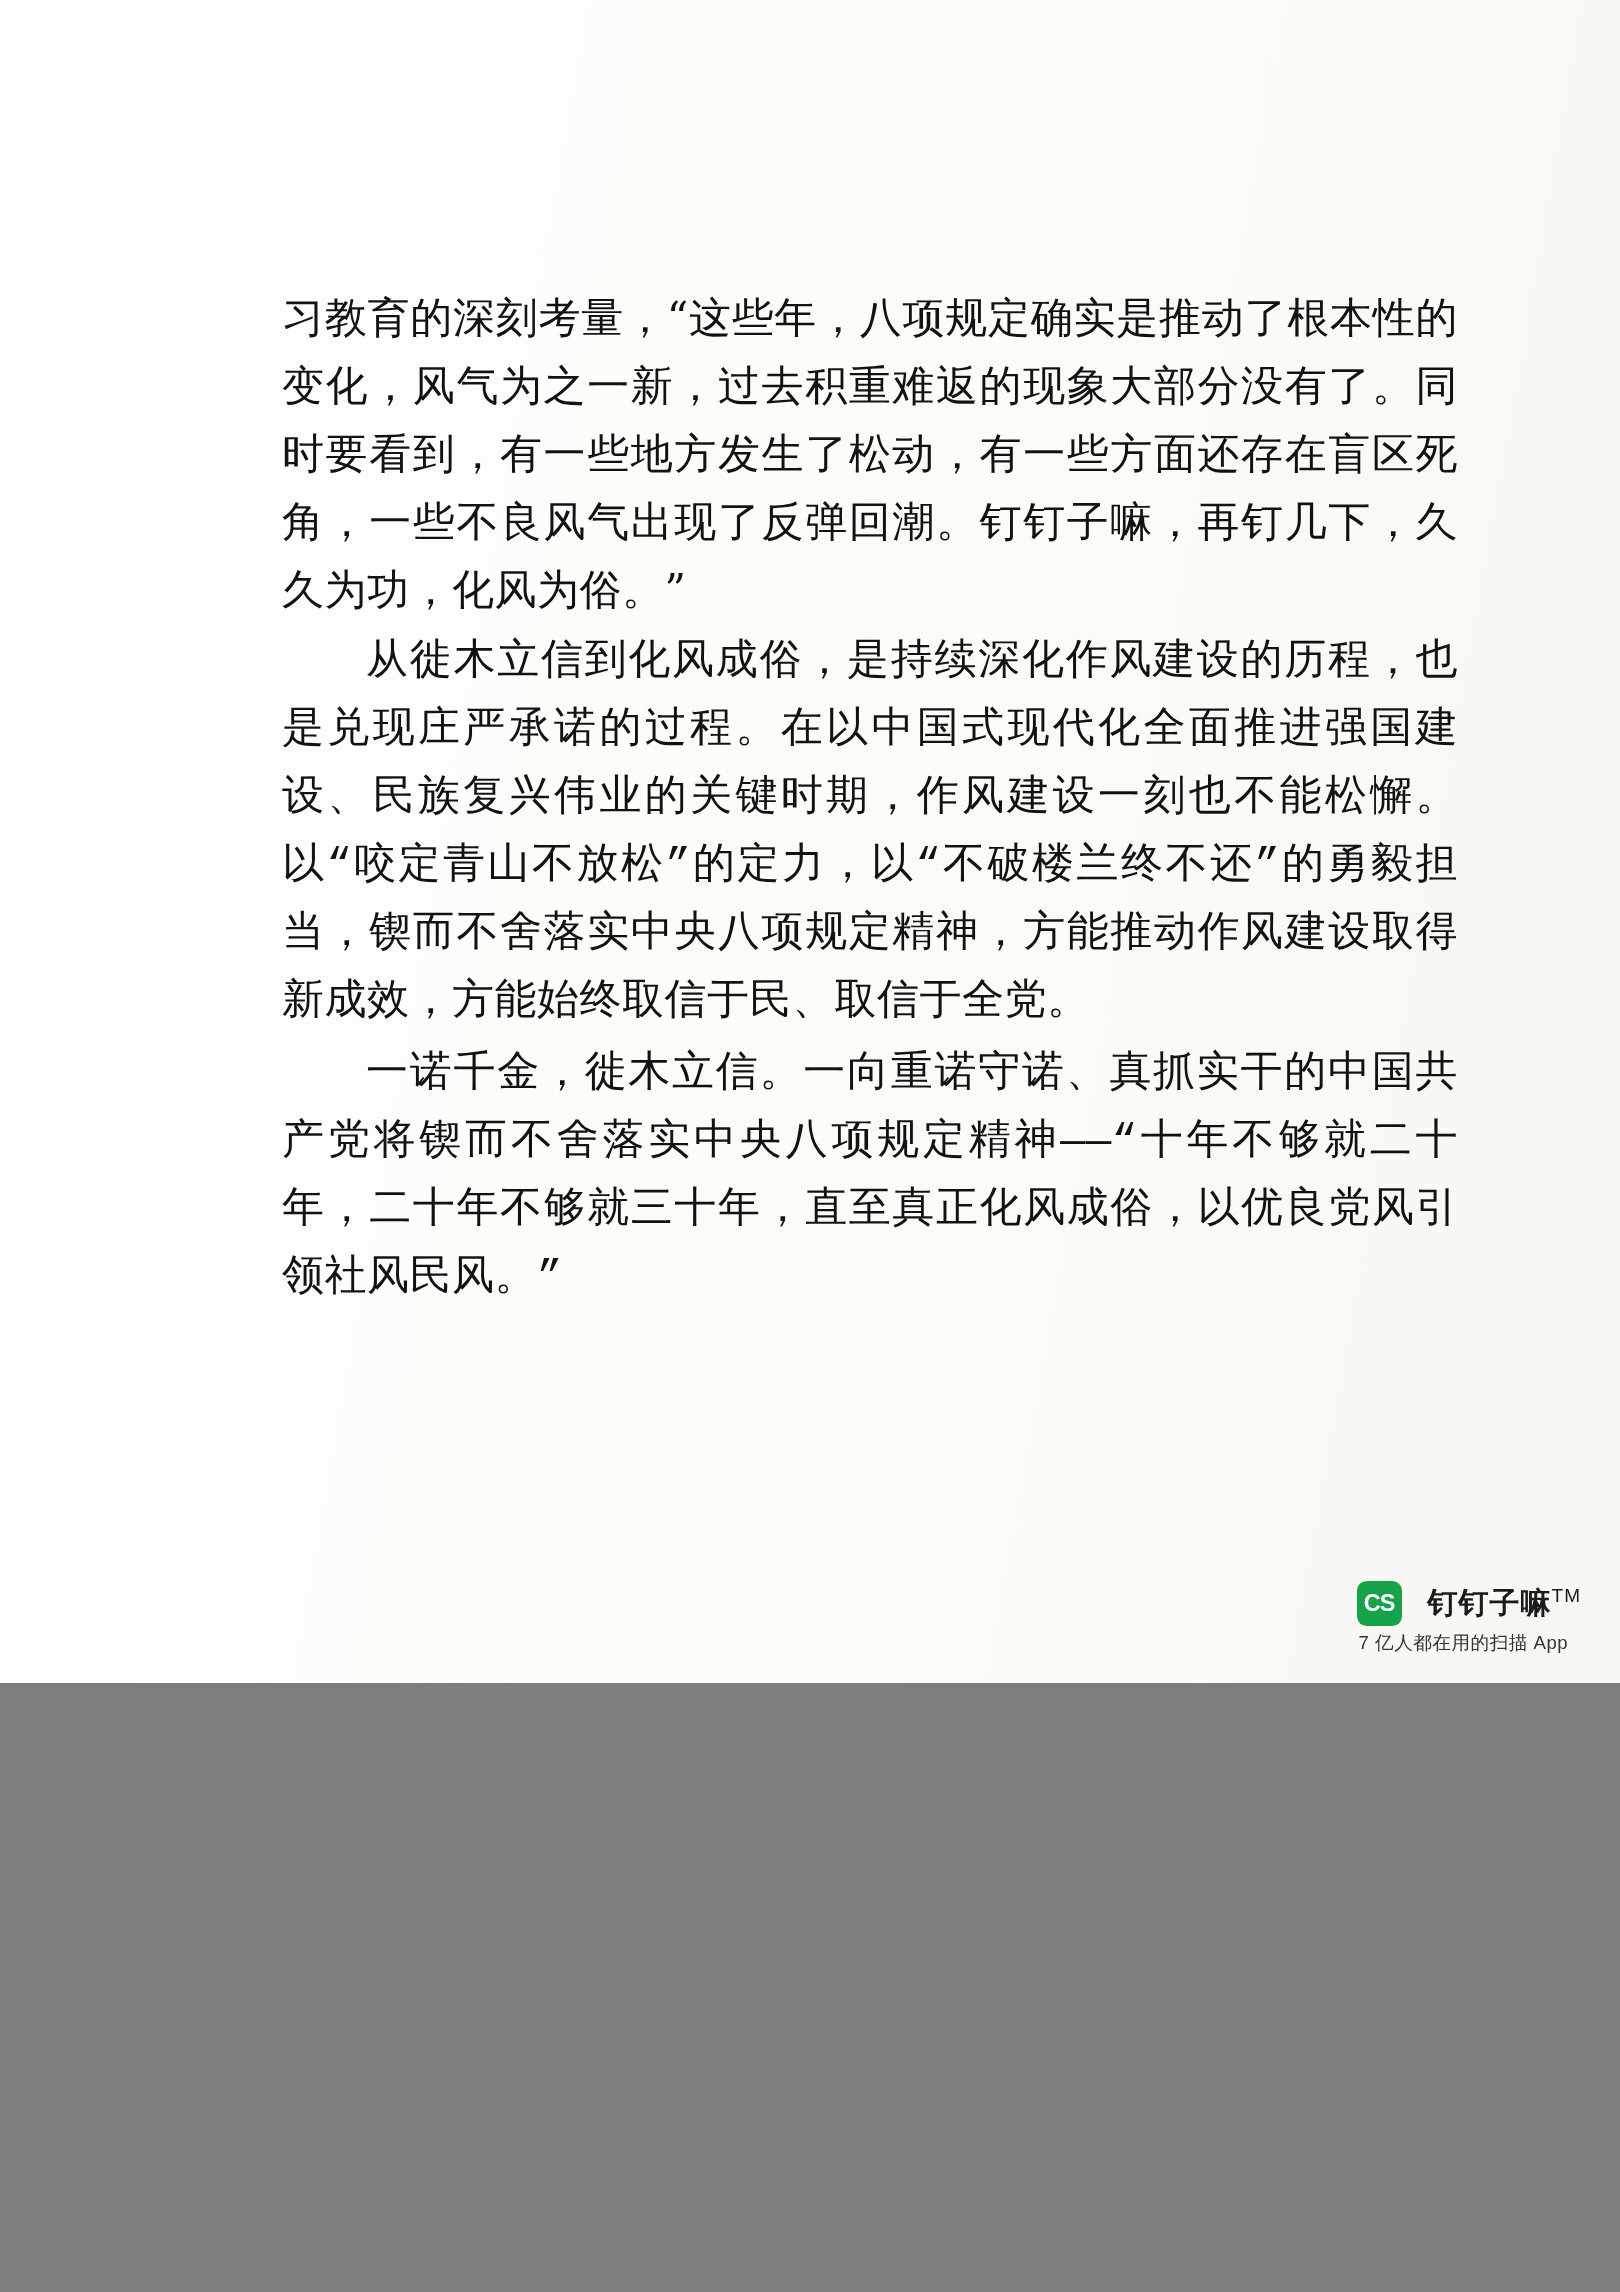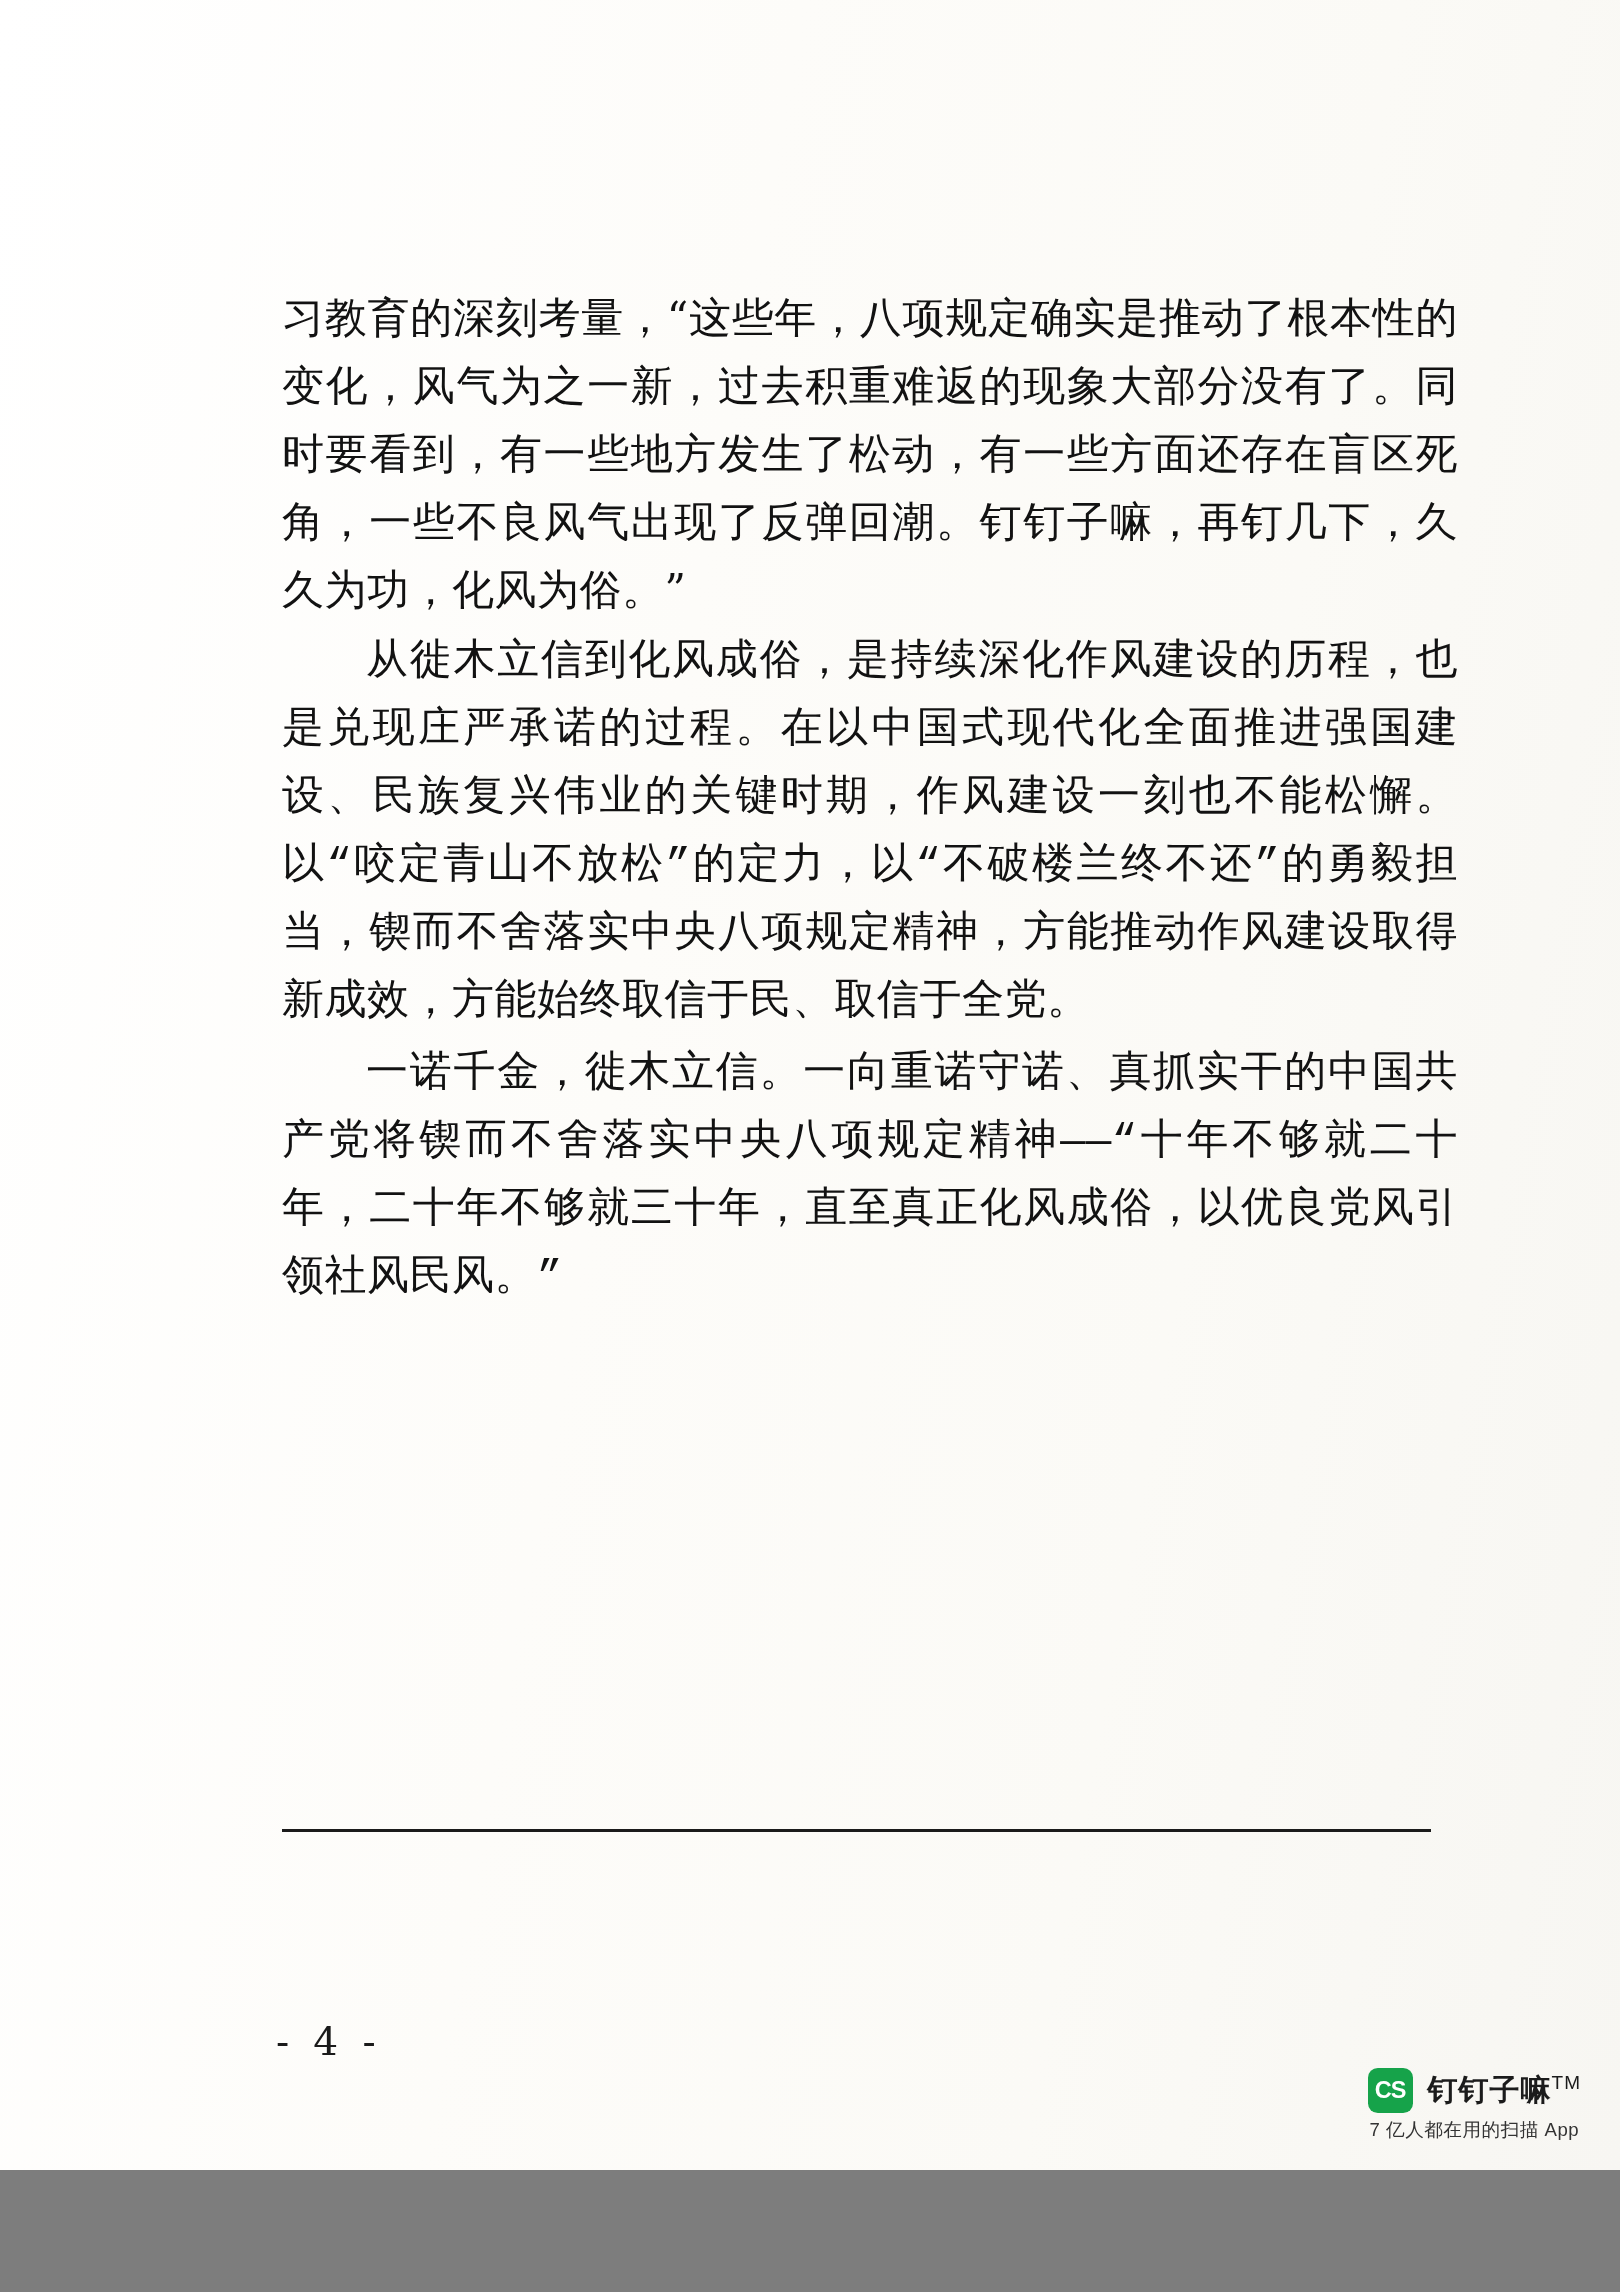--- a/index.html
+++ b/index.html
@@ -6,21 +6,21 @@
     margin: 0;
     padding: 0;
     background: #7d7d7d;
   }
   body {
     font-family: "DejaVu Serif", "Liberation Serif", serif;
   }
   .page {
     position: relative;
     width: 1620px;
-    height: 2170px;
+    height: 1683px;
     margin: 0 auto;
     background: #fde047;
     overflow: hidden;
     box-sizing: border-box;
     padding-left: 20px;
   }
   
   .paper-tint {
     position: absolute;
     inset: 0;
@@ -82,21 +82,21 @@
     right: 39px;
     bottom: 27.4px;
     display: flex;
     flex-direction: column;
     align-items: flex-start;
     gap: 3.9px;
   }
   .wm-row {
     display: flex;
     align-items: center;
-    gap: 15px;
+    gap: 26px;
     margin-top: 16px;
   }
   .wm-badge {
     width: 45px;
     height: 45px;
     border-radius: 9.8px;
     background: #16a34a;
     color: #fff;
     font-family: "Liberation Sans", sans-serif;
     font-weight: bold;

